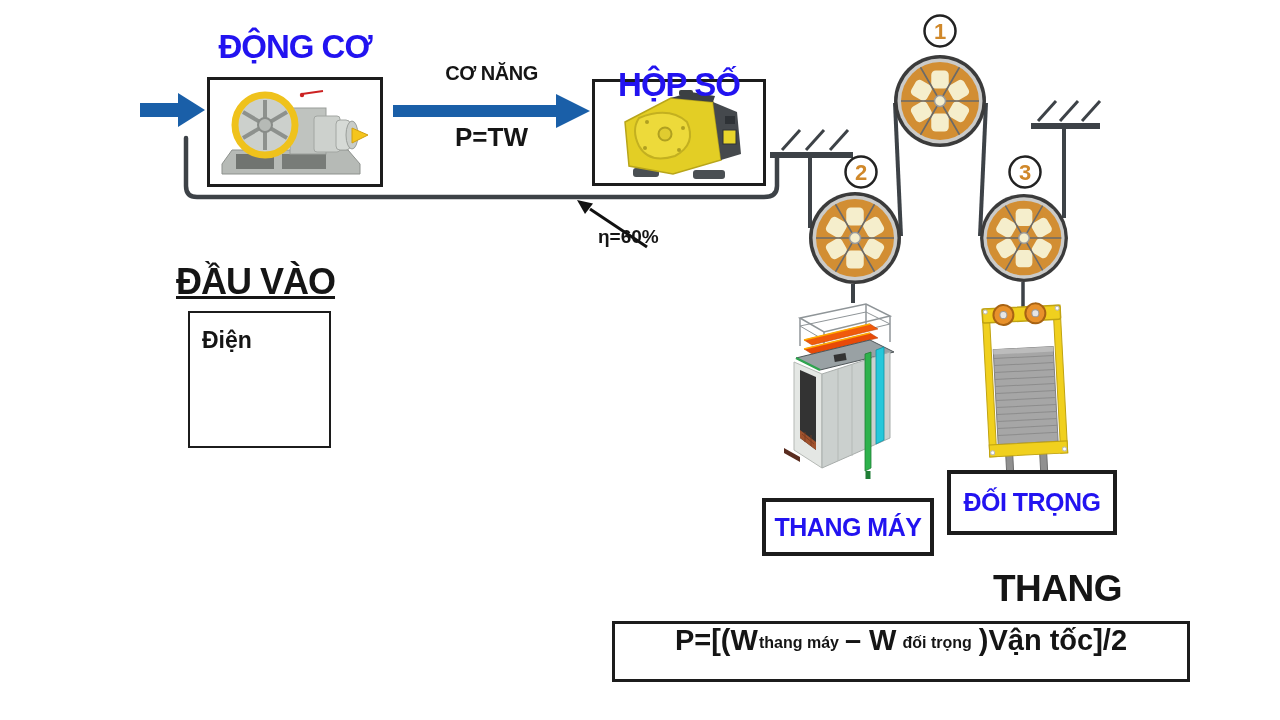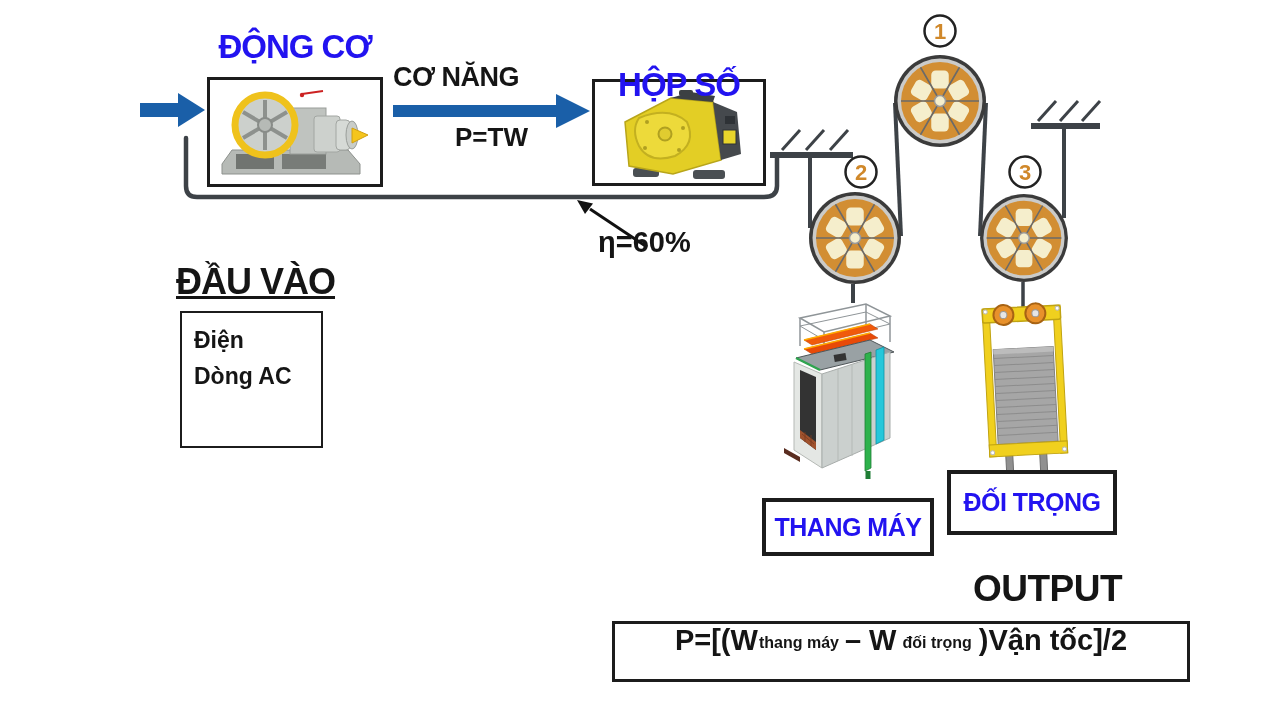--- a/index.html
+++ b/index.html
@@ -13,25 +13,25 @@
   .ui{z-index:3;}
   .boxed{border:3px solid #1c1c1c;background:#ffffff;box-sizing:border-box;}
   .title-blue{color:#2213f0;font-weight:700;letter-spacing:-1px;text-align:center;}
   .black-bold{color:#151515;font-weight:700;}
   .label-box{display:flex;align-items:center;justify-content:center;border:4px solid #1c1c1c;background:#fff;box-sizing:border-box;}
   .label-box span{color:#2213f0;font-weight:700;font-size:25px;letter-spacing:-0.5px;white-space:nowrap;}
   #motor-box{left:207px;top:77px;width:176px;height:110px;}
   #gearbox-box{left:592px;top:79px;width:174px;height:107px;}
   #dong-co-title{left:200px;top:28px;width:190px;font-size:33px;}
   #hop-so-title{left:585px;top:30px;width:188px;font-size:33px;margin-top:36px;}
-  #co-nang-label{left:393px;top:62px;width:197px;text-align:left;font-size:27px;letter-spacing:-0.5px;}
+  #co-nang-label{left:393px;top:62px;width:197px;text-align:center;font-size:20px;letter-spacing:-0.5px;}
   #p-tw-label{left:393px;top:122px;width:197px;text-align:center;font-size:26px;}
-  #eta-label{left:598px;top:226px;font-size:29px;}
+  #eta-label{left:598px;top:226px;font-size:19px;}
   #dau-vao-title{left:176px;top:261px;font-size:36px;letter-spacing:-1px;text-decoration:underline;}
-  #input-box{left:180px;top:311px;width:143px;height:137px;border-width:2.5px;padding:9px 12px 0 12px;}
+  #input-box{left:188px;top:311px;width:143px;height:137px;border-width:2.5px;padding:9px 12px 0 12px;}
   #input-box .iline{font-size:23px;font-weight:700;color:#151515;line-height:36px;white-space:nowrap;}
   .radicand{display:inline-block;border-top:3px solid #151515;line-height:1.05;padding:0 1px;}
   .radical{margin-right:-1px;}
   #thang-may-box{left:762px;top:498px;width:172px;height:58px;}
   #doi-trong-box{left:947px;top:470px;width:170px;height:65px;}
   #output-title{left:880px;top:568px;width:242px;text-align:right;font-size:37px;letter-spacing:-0.5px;}
   #formula-box{left:612px;top:621px;width:578px;height:61px;display:flex;align-items:flex-start;justify-content:center;}
   .frm{font-size:29px;font-weight:700;color:#151515;white-space:nowrap;}
   .frm-mid{margin:0 5px;}
   .frm-tail{margin-left:6px;}
@@ -227,31 +227,30 @@
 
 <div class="abs ui black-bold" id="co-nang-label">CƠ NĂNG</div>
 <div class="abs ui black-bold" id="p-tw-label">P=TW</div>
 
 <div class="abs ui black-bold" id="eta-label">η=60%</div>
 
 <div class="abs ui black-bold" id="dau-vao-title">ĐẦU VÀO</div>
 
 <div class="abs ui boxed" id="input-box">
   <div class="iline">Điện</div>
-  <div class="iline">Dòng AC</div>
 </div>
 
 <div class="abs ui label-box" id="thang-may-box">
   <span>THANG MÁY</span>
 </div>
 <div class="abs ui label-box" id="doi-trong-box">
   <span>ĐỐI TRỌNG</span>
 </div>
 
-<div class="abs ui black-bold" id="output-title">OUTPUT</div>
+<div class="abs ui black-bold" id="output-title">THANG</div>
 
 <div class="abs ui boxed" id="formula-box">
   <span class="frm">P=[(W</span>
   <span class="sub">thang máy</span>
   <span class="frm frm-mid">– W</span>
   <span class="sub">đối trọng</span>
   <span class="frm frm-tail">)Vận tốc]/2</span>
 </div>
 
 </body></html>

